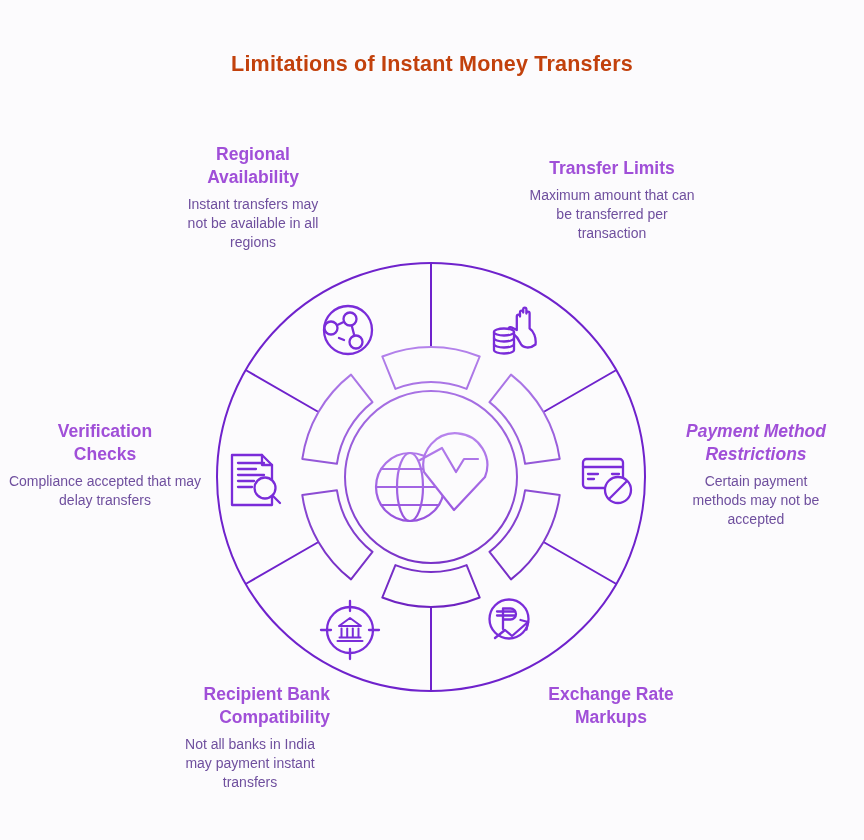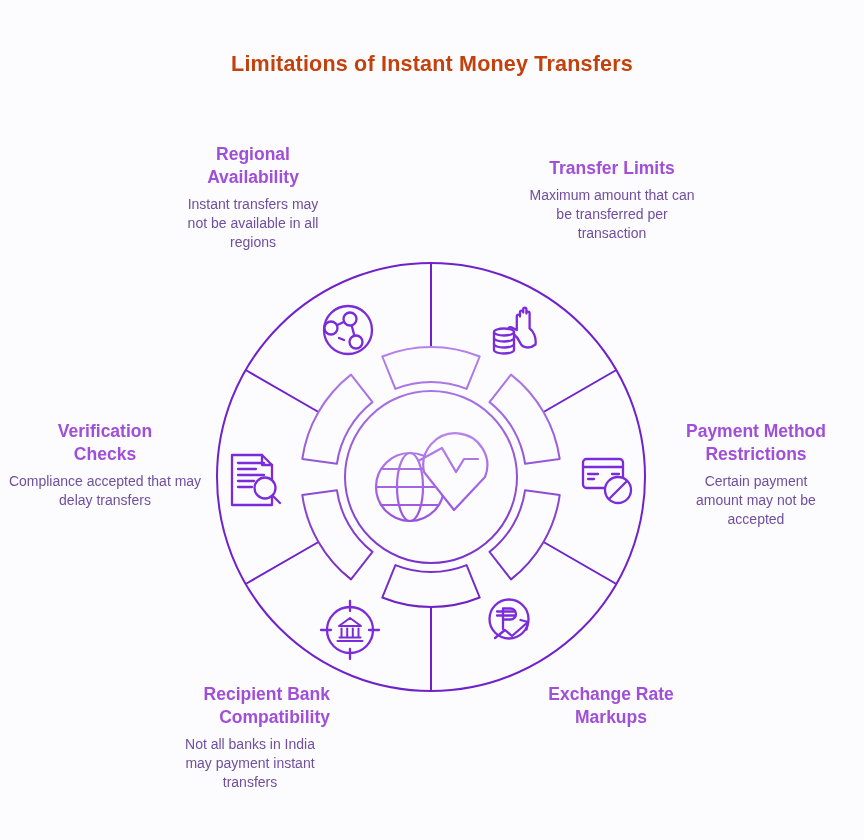--- a/index.html
+++ b/index.html
@@ -22,21 +22,21 @@
   .lbl-regional{left:133px;top:143px;width:240px;}
   .lbl-regional h3{max-width:120px;}
   .lbl-regional p{max-width:152px;}
   .lbl-transfer{left:492px;top:157px;width:240px;}
   .lbl-transfer h3{max-width:200px;}
   .lbl-transfer p{max-width:165px;margin-top:0;}
   .lbl-verification{left:0px;top:420px;width:210px;}
   .lbl-verification h3{max-width:120px;text-align:center;}
   .lbl-verification p{max-width:205px;}
   .lbl-payment{left:648px;top:420px;width:216px;}
-  .lbl-payment h3{max-width:170px;}
+  .lbl-payment h3{max-width:170px;font-style:italic;}
   .lbl-payment p{max-width:150px;}
   .lbl-recipient{left:135px;top:683px;width:230px;}
   .lbl-recipient h3{max-width:160px;text-align:right;}
   .lbl-recipient p{max-width:155px;}
   .lbl-exchange{left:500px;top:683px;width:222px;}
   .lbl-exchange h3{max-width:150px;}
   .lbl-exchange p{max-width:175px;}
   .diagram{position:absolute;left:211px;top:257px;width:440px;height:440px;}
   .diagram *{vector-effect:none;}
 </style>
@@ -57,21 +57,21 @@
     <p>Maximum amount that can be transferred per transaction</p>
   </div>
 
   <div class="lbl lbl-verification">
     <h3>Verification Checks</h3>
     <p>Compliance accepted that may delay transfers</p>
   </div>
 
   <div class="lbl lbl-payment">
     <h3>Payment Method Restrictions</h3>
-    <p>Certain payment amount may not be accepted</p>
+    <p>Certain payment methods may not be accepted</p>
   </div>
 
   <div class="lbl lbl-recipient">
     <h3>Recipient Bank Compatibility</h3>
     <p>Not all banks in India may payment instant transfers</p>
   </div>
 
   <div class="lbl lbl-exchange">
     <h3>Exchange Rate Markups</h3>
   </div>

